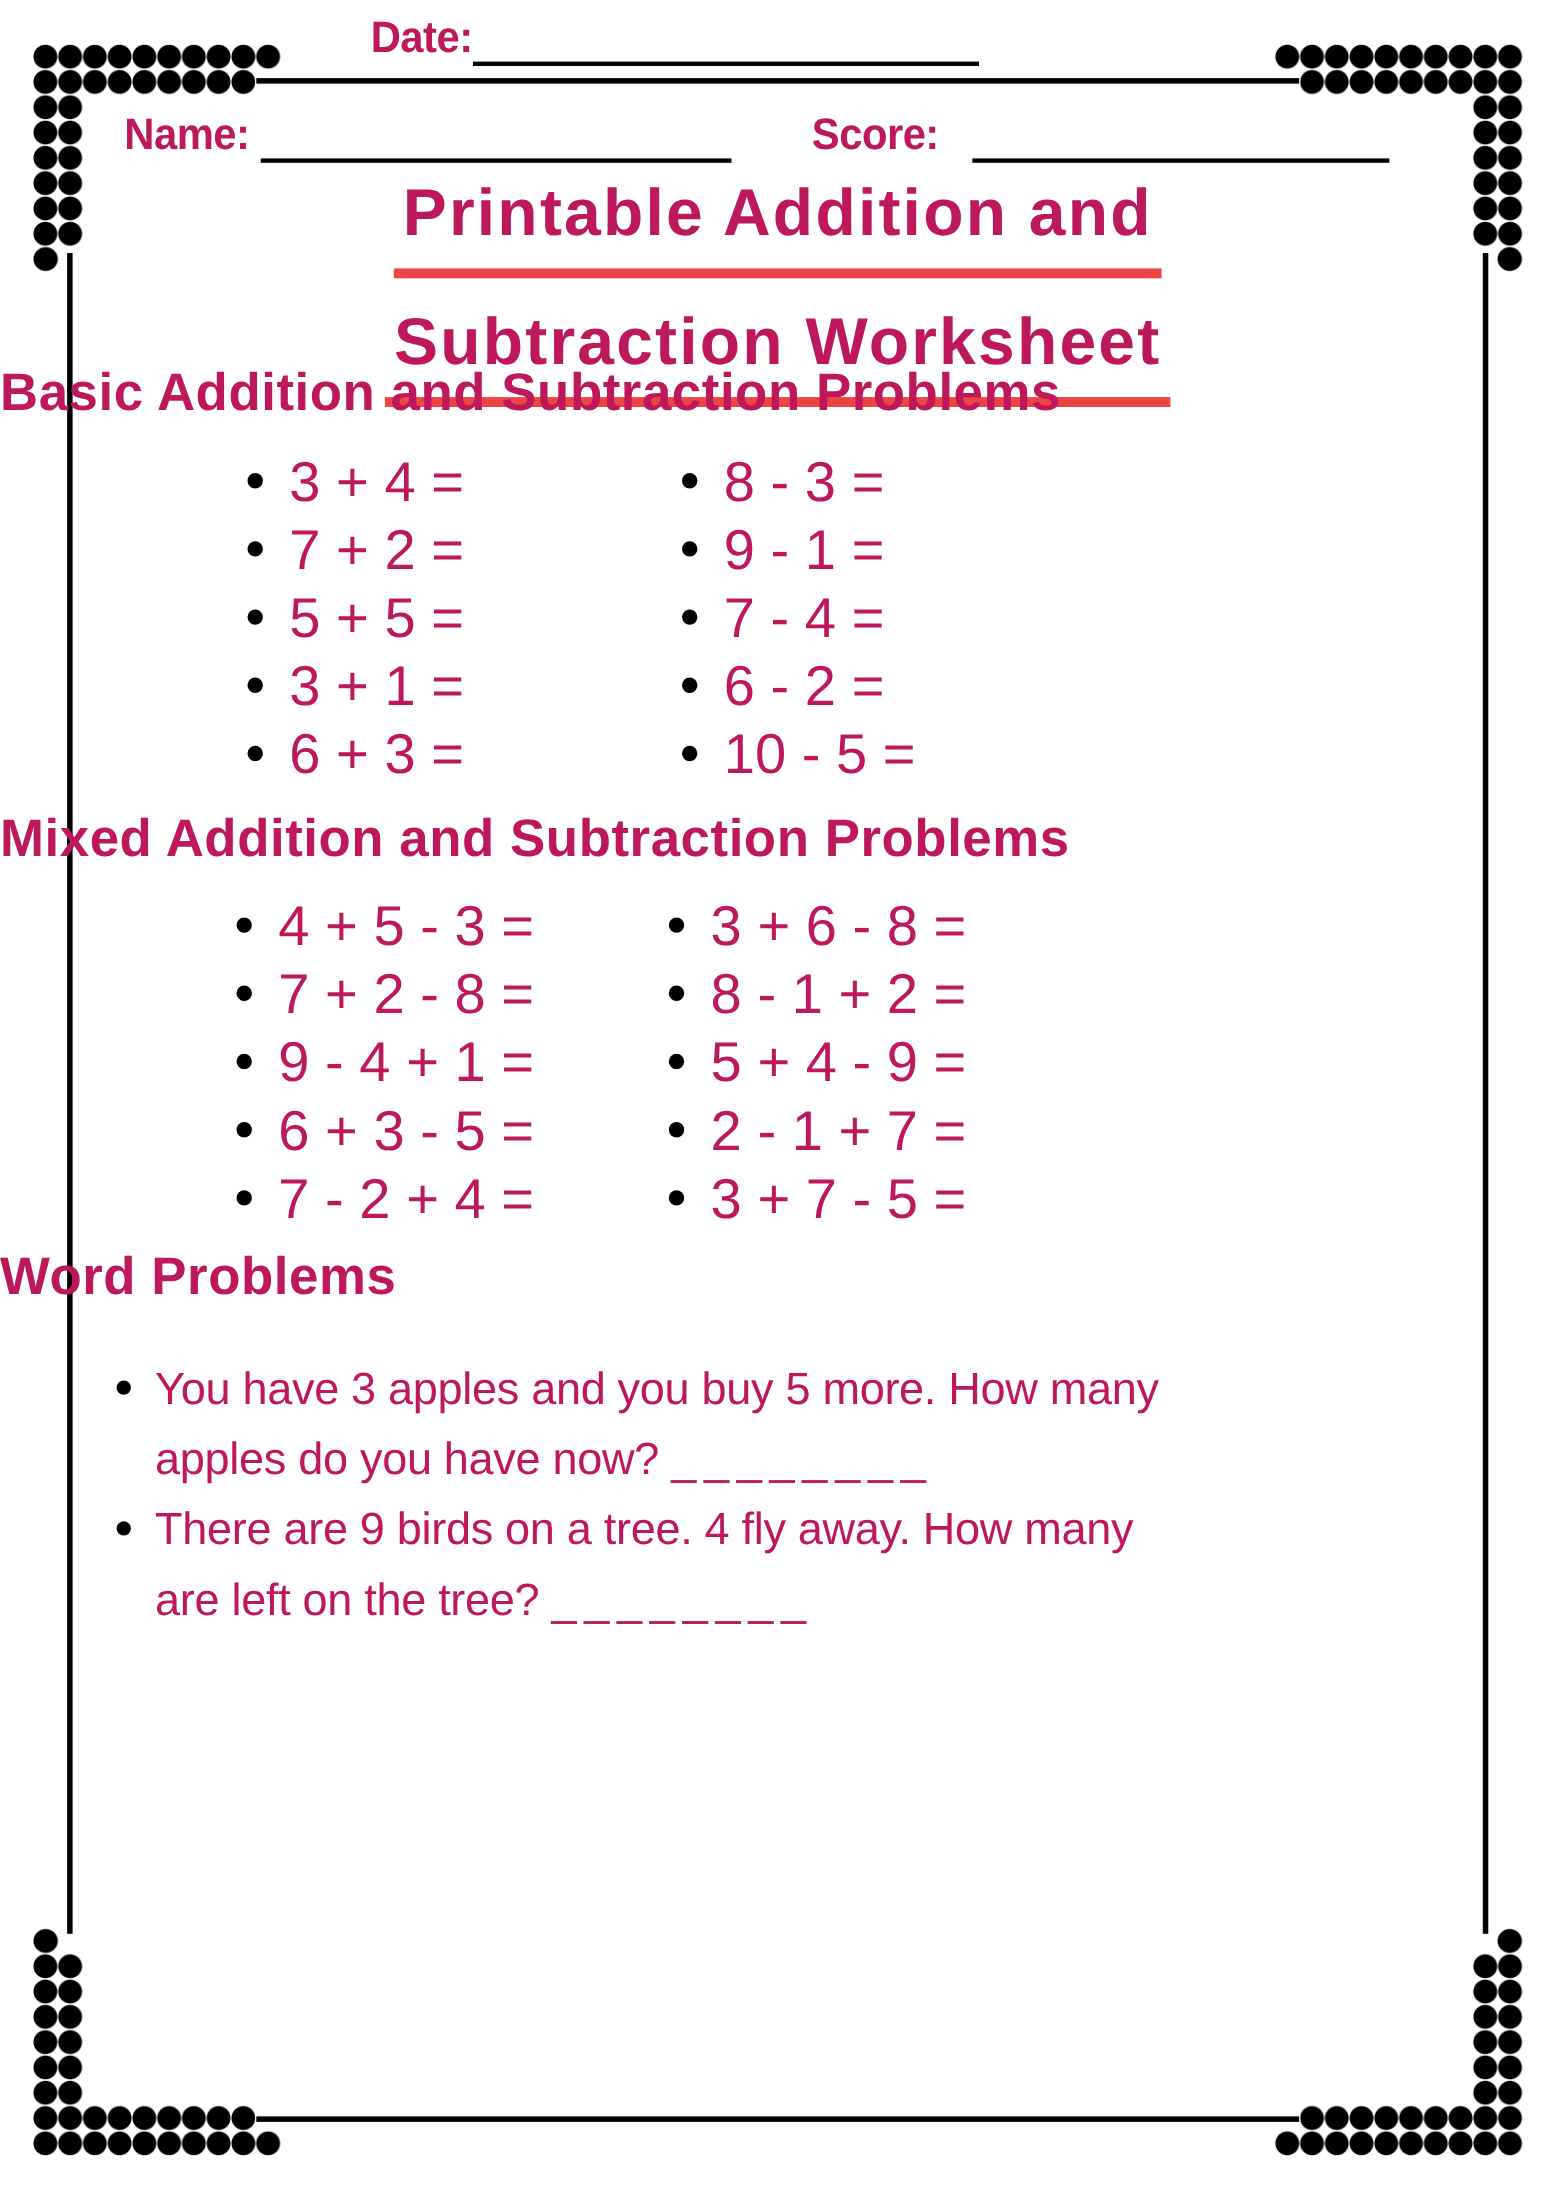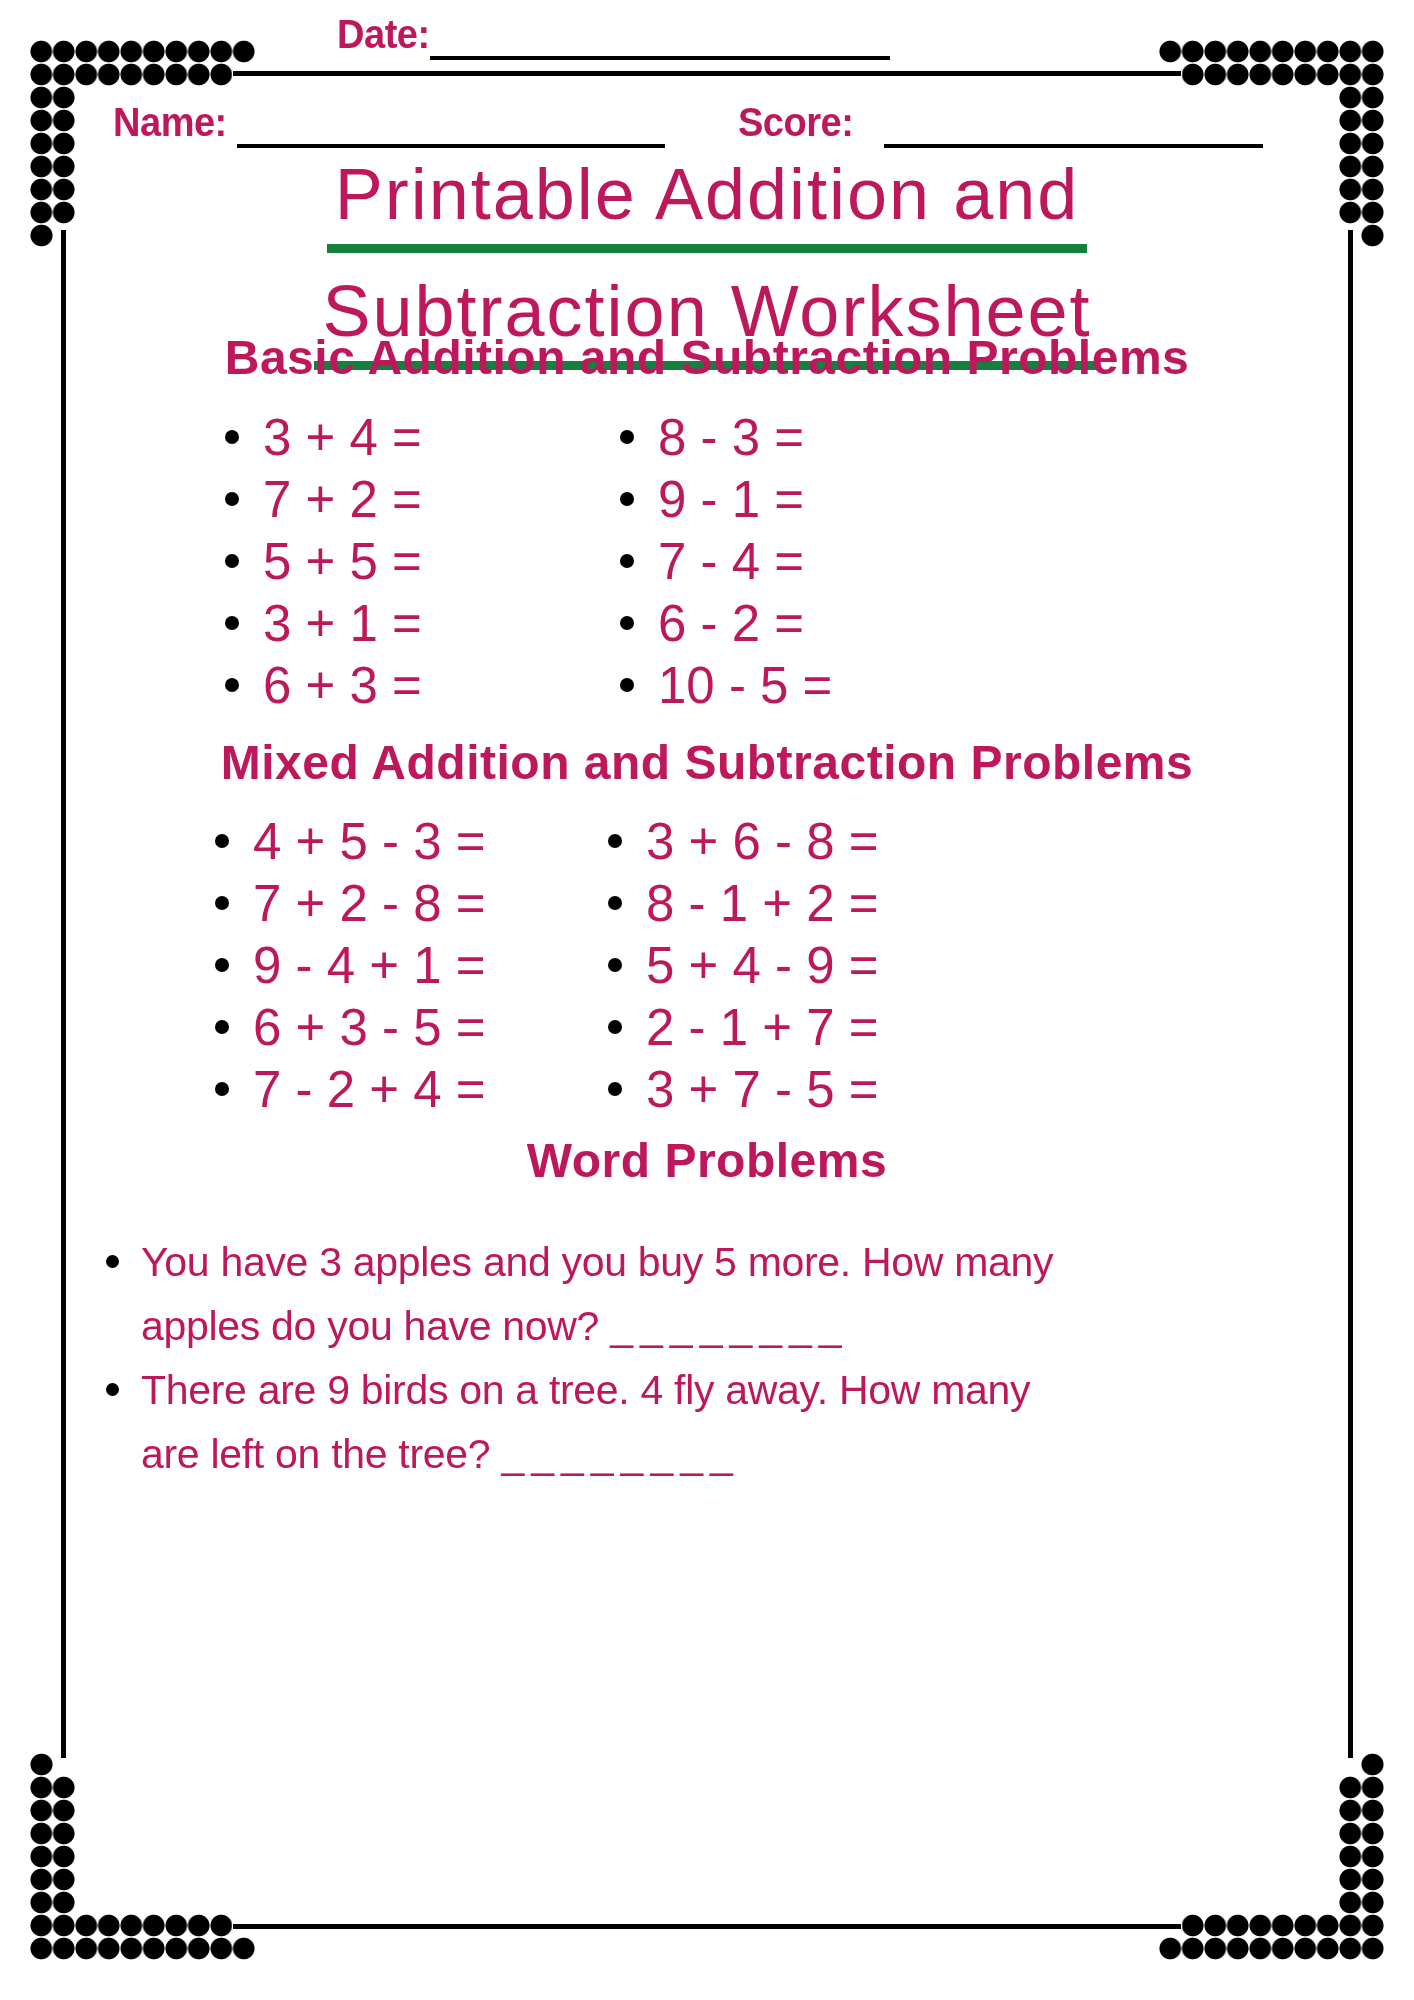--- a/index.html
+++ b/index.html
@@ -47,28 +47,28 @@
   #name-label{left:113px;top:100px;}
   #name-line{left:237px;top:104px;width:428px;}
   #score-label{left:738px;top:100px;}
   #score-line{left:884px;top:104px;width:379px;}
 
   
   .title{position:absolute;top:150px;left:0;width:100%;text-align:center;}
   .title .tline{margin-bottom:14px;}
   .title .tline span{
     display:inline-block;
-    font-size:72px;font-weight:normal;letter-spacing:2px;line-height:88px;
-    border-bottom:9px solid #15803d;padding:0 8px 6px 8px;
+    font-size:60px;font-weight:bold;letter-spacing:2px;line-height:88px;
+    border-bottom:9px solid #ef4444;padding:0 8px 6px 8px;
     white-space:nowrap;
   }
 
   
   .sec-heading{
-    position:absolute;left:0;width:100%;text-align:center;
+    position:absolute;left:0;width:100%;
     font-size:48px;font-weight:bold;letter-spacing:.5px;white-space:nowrap;
   }
   #heading-basic{top:330px;}
   #heading-mixed{top:735px;}
   #heading-word{top:1133px;}
 
   
   .plist{
     position:absolute;display:grid;
     grid-template-rows:repeat(5,62px);

